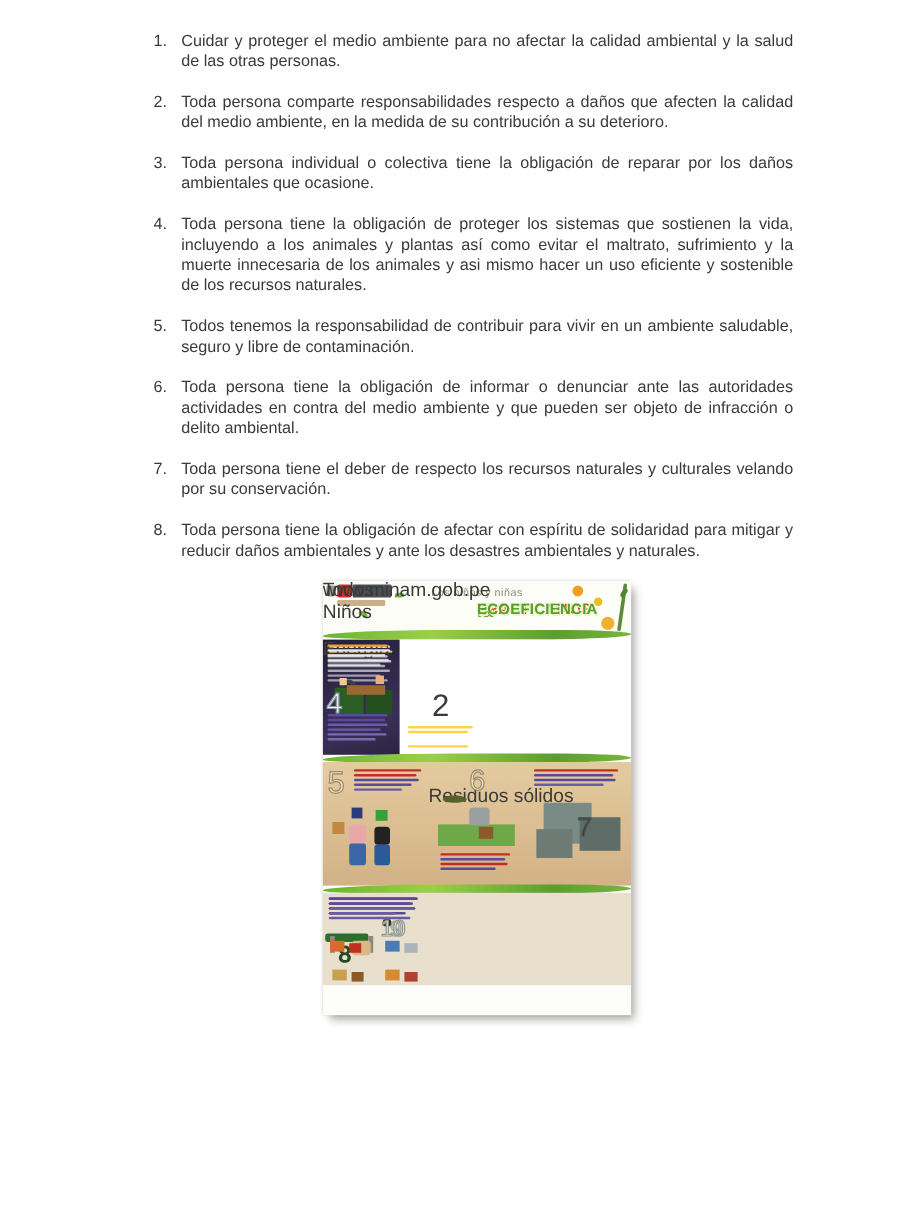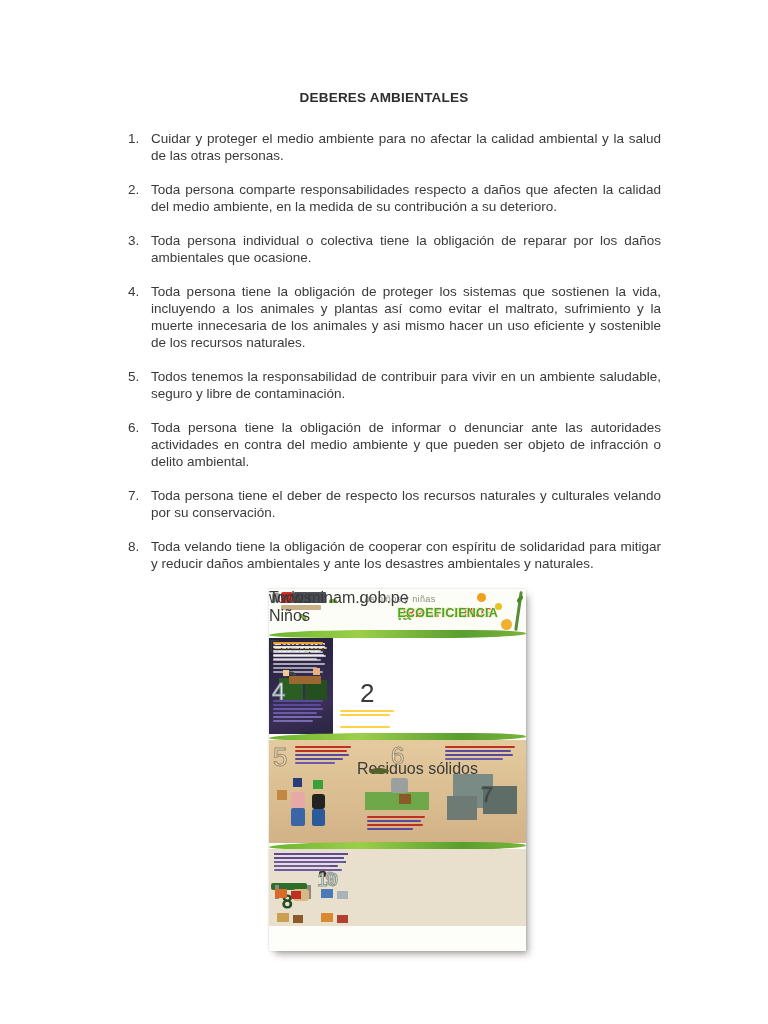--- a/index.html
+++ b/index.html
@@ -124,21 +124,20 @@
   .zona{color:#5b2d8e;font-weight:bold;font-size:9px;text-shadow:0 0 1px rgba(255,255,255,.5);}
   .url{color:#1a3aae;font-weight:bold;font-size:9px;text-shadow:0 0 1px rgba(255,255,255,.4);}
   .mascot{position:static;width:20px;height:14px;border-radius:45% 45% 35% 35%;
     background:radial-gradient(circle at 30% 35%,#f4e04a 25%,#7ab43c 60%,#4a8a2a);border:1px solid #3a6a20;}
 </style>
 </head>
 <body>
 
 <div class="page">
 
-  <div class="doc-title">DEBERES AMBIENTALES</div>
 
   <div class="list">
     <div class="item">
       <span class="num">1.</span>
       <span class="txt">Cuidar y proteger el medio ambiente para no afectar la calidad ambiental y la salud de las otras personas.</span>
     </div>
     <div class="item">
       <span class="num">2.</span>
       <span class="txt">Toda persona comparte responsabilidades respecto a daños que afecten la calidad del medio ambiente, en la medida de su contribución a su deterioro.</span>
     </div>
@@ -157,21 +156,21 @@
     <div class="item">
       <span class="num">6.</span>
       <span class="txt">Toda persona tiene la obligación de informar o denunciar ante las autoridades actividades en contra del medio ambiente y que pueden ser objeto de infracción o delito ambiental.</span>
     </div>
     <div class="item">
       <span class="num">7.</span>
       <span class="txt">Toda persona tiene el deber de respecto los recursos naturales y culturales velando por su conservación.</span>
     </div>
     <div class="item">
       <span class="num">8.</span>
-      <span class="txt">Toda velando tiene la obligación de cooperar con espíritu de solidaridad para mitigar y reducir daños ambientales y ante los desastres ambientales y naturales.</span>
+      <span class="txt">Toda persona tiene la obligación de afectar con espíritu de solidaridad para mitigar y reducir daños ambientales y ante los desastres ambientales y naturales.</span>
     </div>
   </div>
 
   <div class="poster">
 
     <div class="p-header">
       <div class="logo-mark"></div>
       <div class="logo-red"></div>
       <div class="logo-dark"></div>
       <div class="logo-tan"></div>

